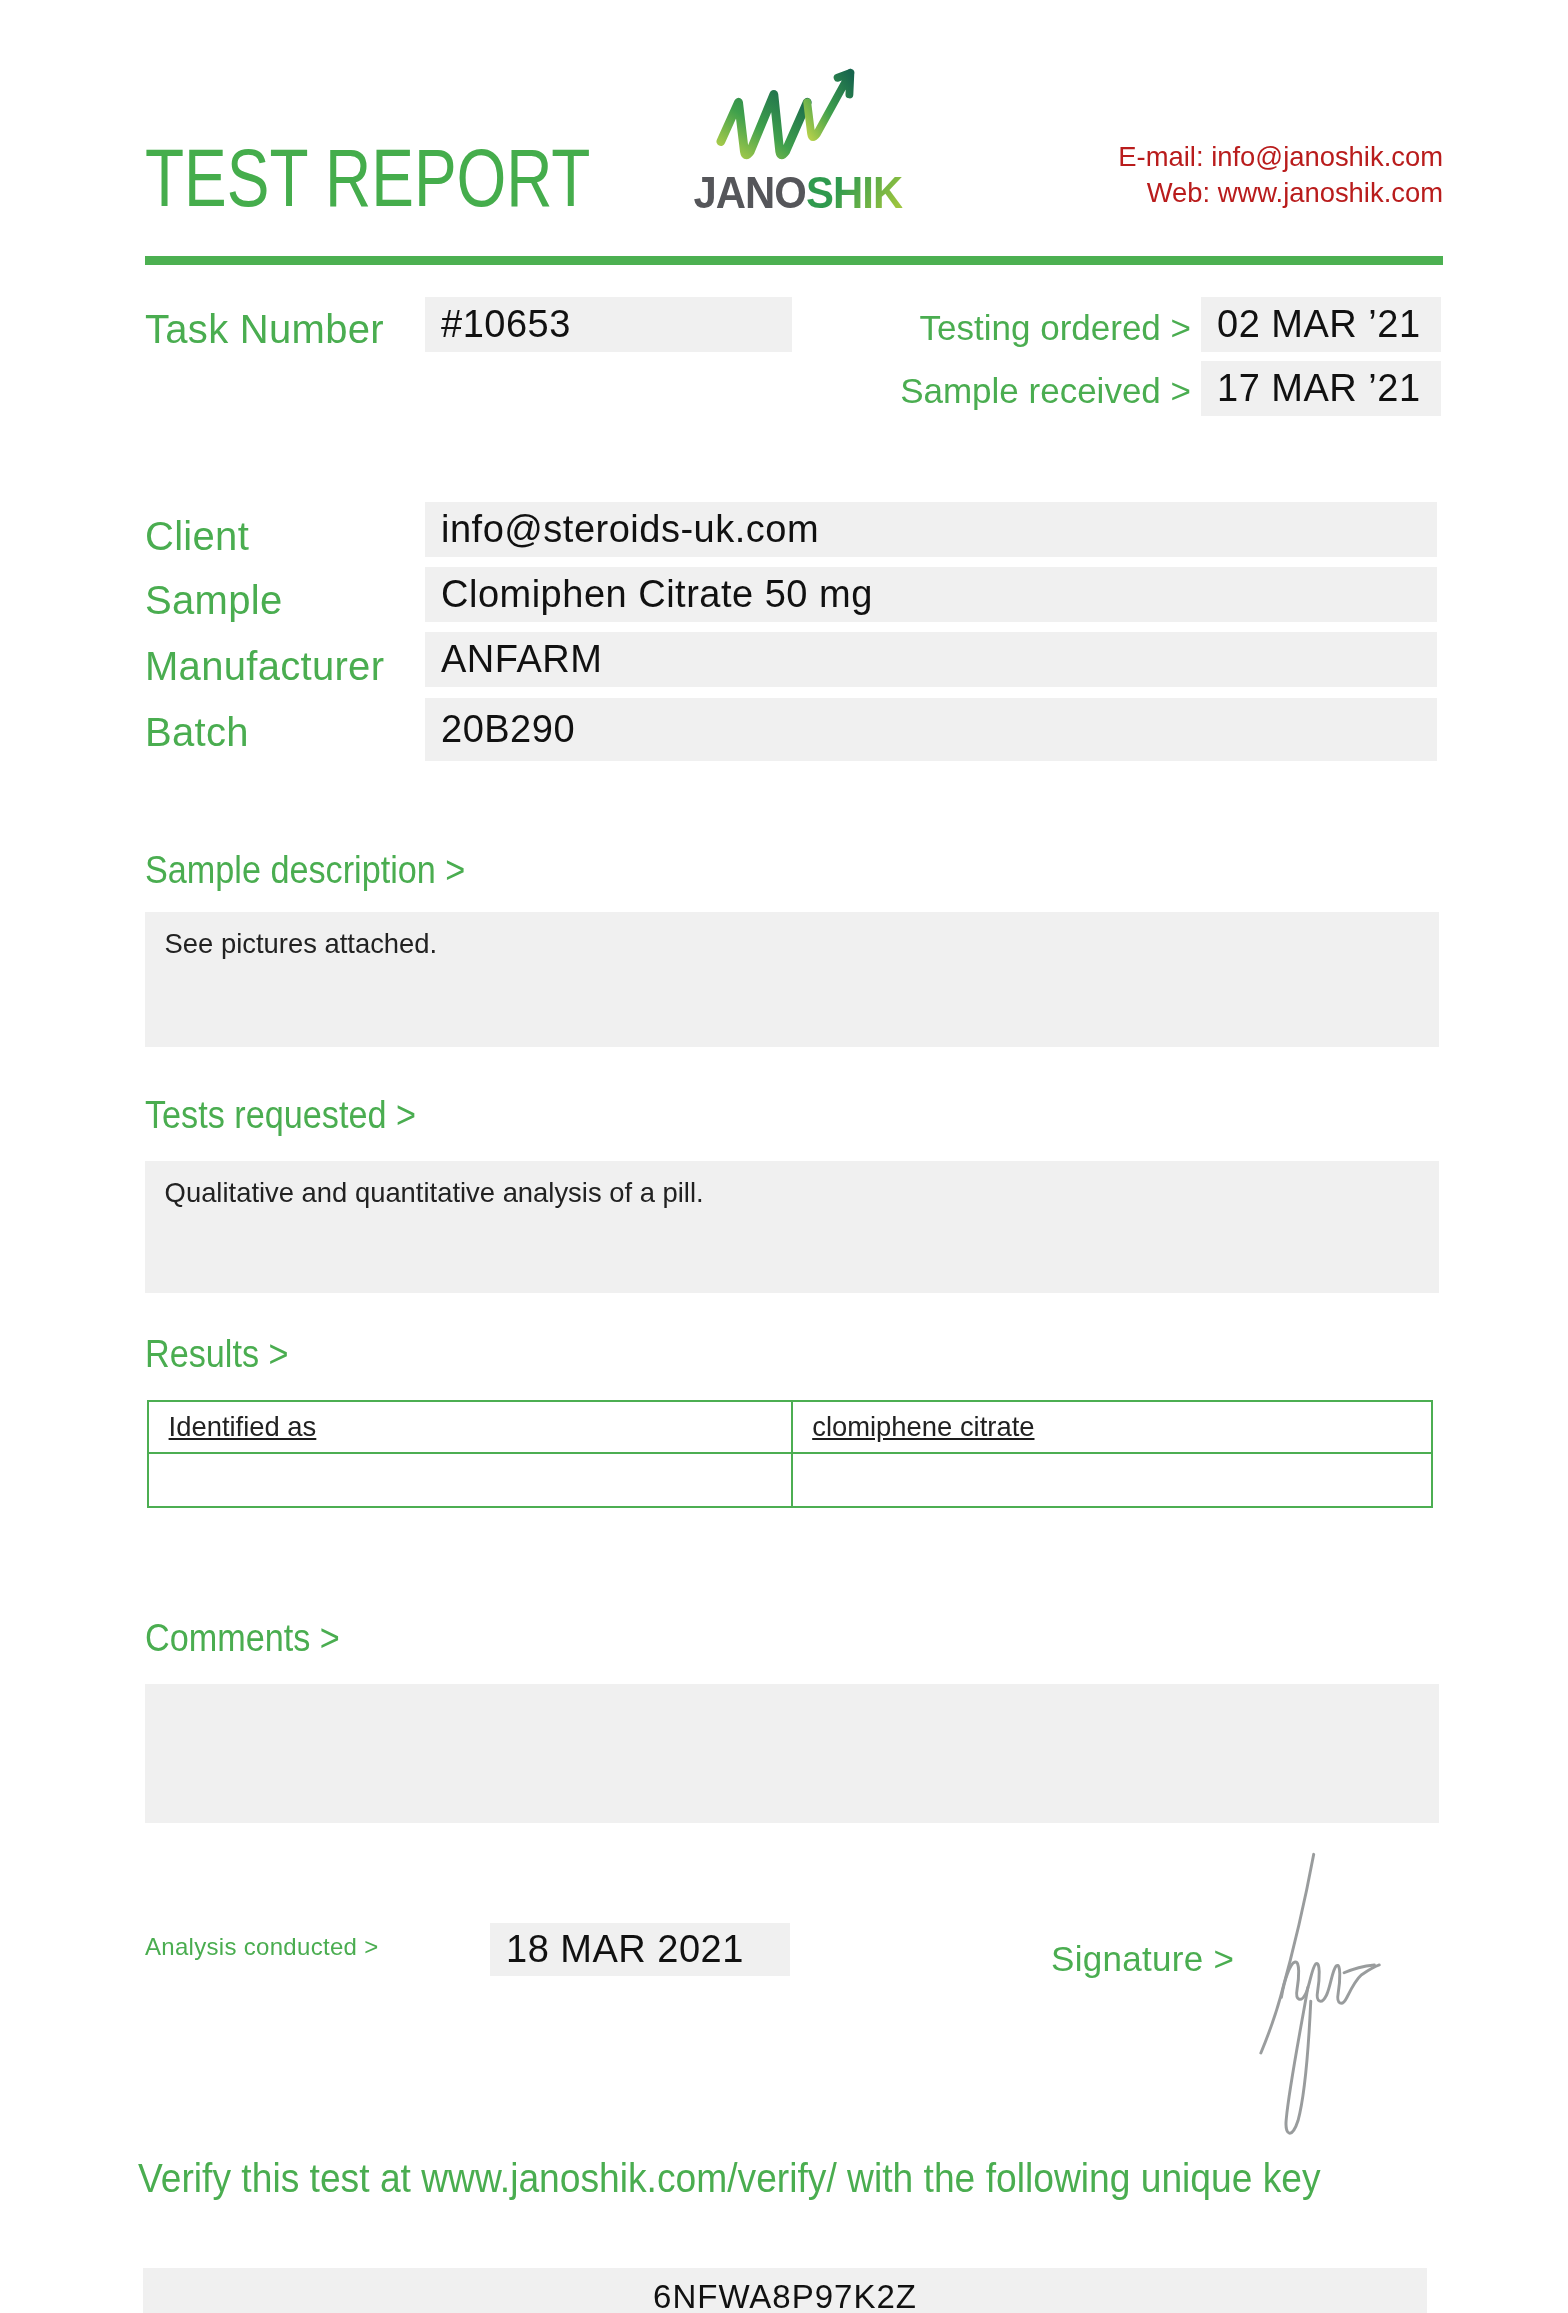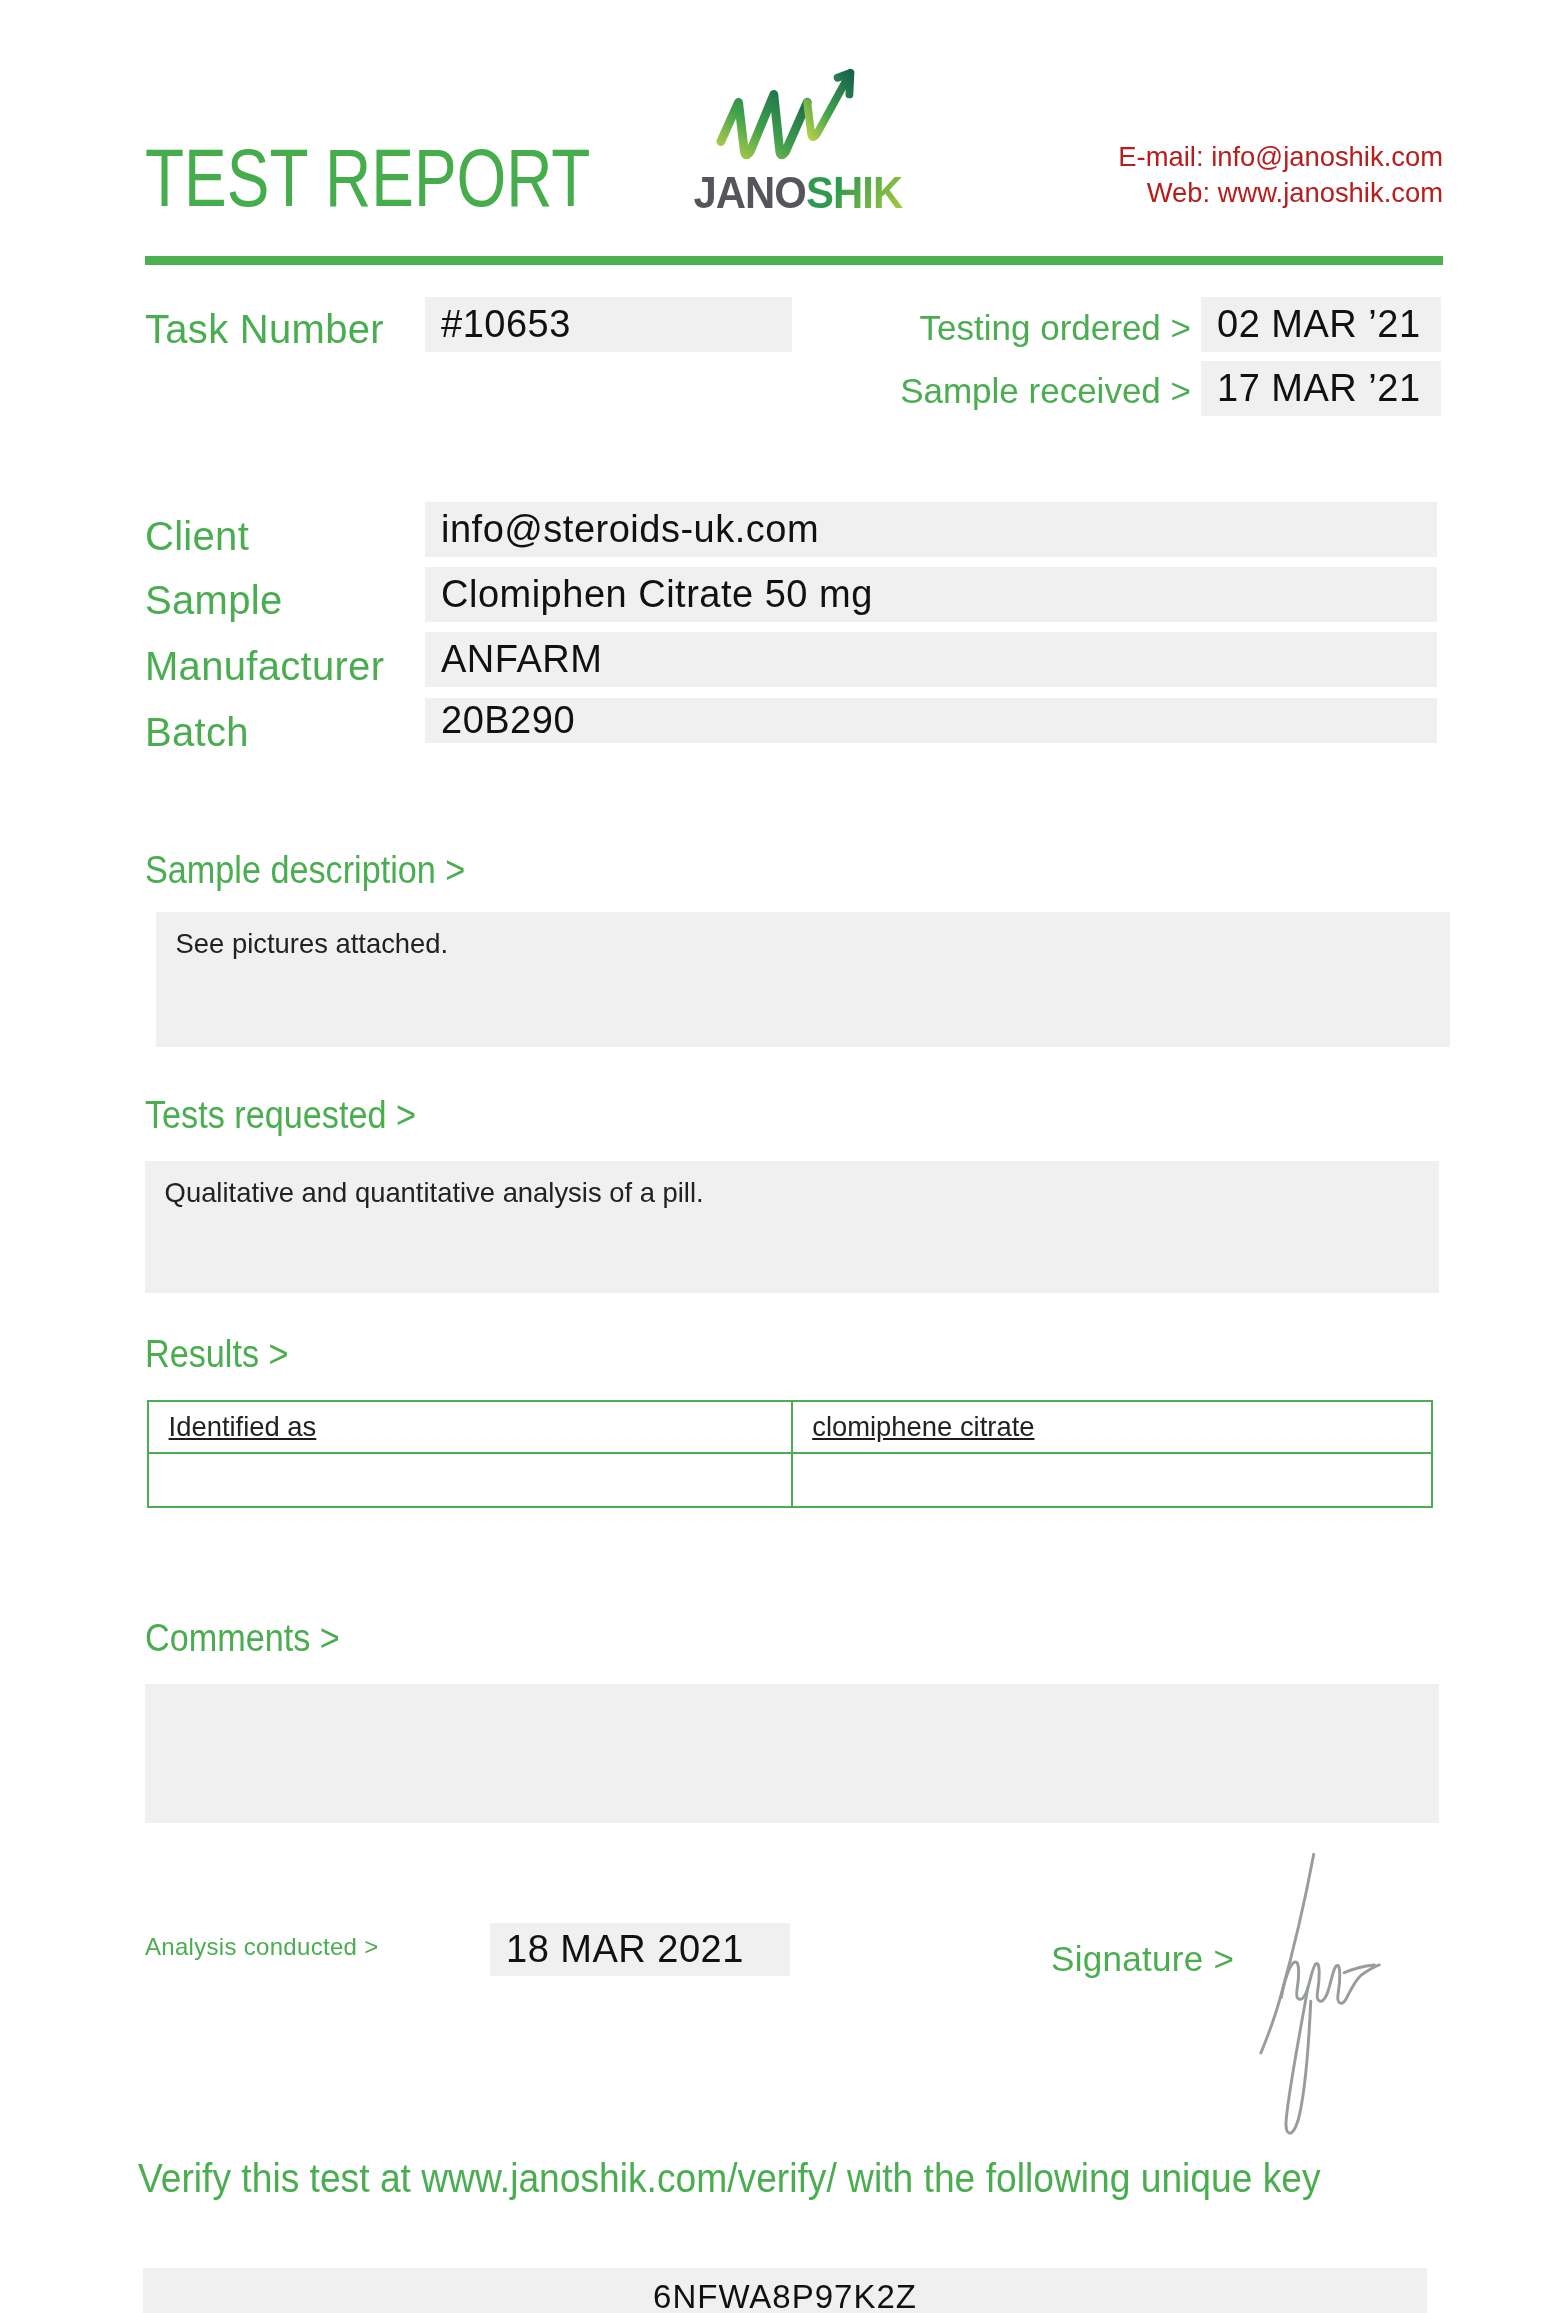--- a/index.html
+++ b/index.html
@@ -107,24 +107,24 @@
 <div class="abs field-label" style="left:145px;top:514px;">Client</div>
 <div class="abs gbox pad" style="left:425px;top:502px;width:996px;height:55px;">info@steroids-uk.com</div>
 
 <div class="abs field-label" style="left:145px;top:578px;">Sample</div>
 <div class="abs gbox pad" style="left:425px;top:567px;width:996px;height:55px;">Clomiphen Citrate 50 mg</div>
 
 <div class="abs field-label" style="left:145px;top:644px;">Manufacturer</div>
 <div class="abs gbox pad" style="left:425px;top:632px;width:996px;height:55px;">ANFARM</div>
 
 <div class="abs field-label" style="left:145px;top:710px;">Batch</div>
-<div class="abs gbox pad" style="left:425px;top:698px;width:996px;height:45px;">20B290</div>
+<div class="abs gbox pad" style="left:425px;top:698px;width:996px;height:63px;">20B290</div>
 
 <div class="abs section-h" style="left:145px;top:849px;">Sample description &gt;</div>
-<div class="abs body-box" style="left:156px;top:912px;width:1294px;height:135px;">See pictures attached.</div>
+<div class="abs body-box" style="left:145px;top:912px;width:1294px;height:135px;">See pictures attached.</div>
 
 <div class="abs section-h" style="left:145px;top:1094px;">Tests requested &gt;</div>
 <div class="abs body-box" style="left:145px;top:1161px;width:1294px;height:132px;">Qualitative and quantitative analysis of a pill.</div>
 
 <div class="abs section-h" style="left:145px;top:1333px;">Results &gt;</div>
 <table class="abs results-table">
   <tbody>
       <tr>
     <td style="width:622px;">Identified as</td>
     <td>clomiphene citrate</td>

